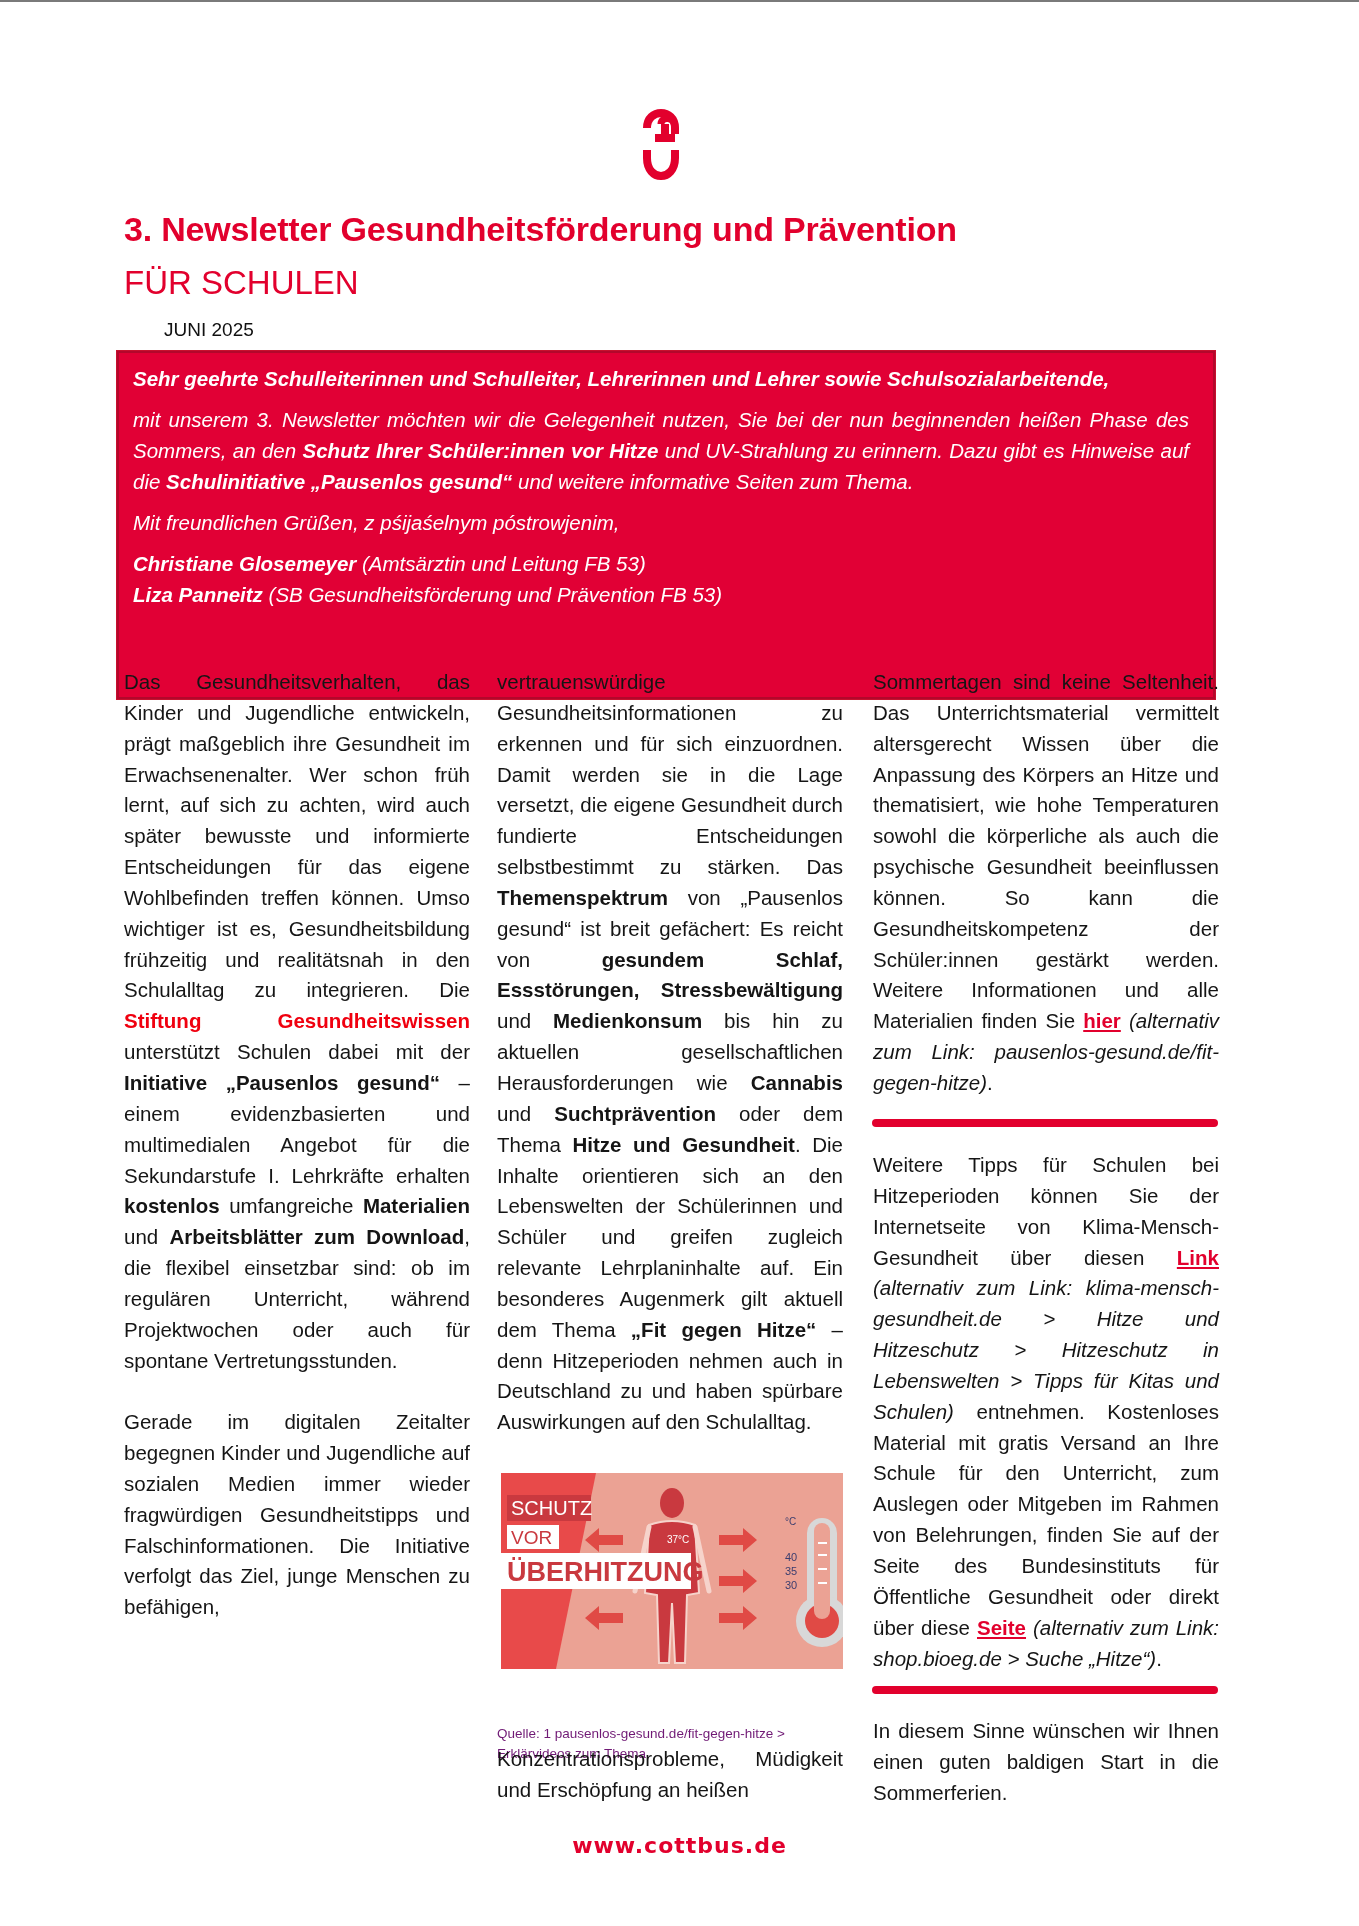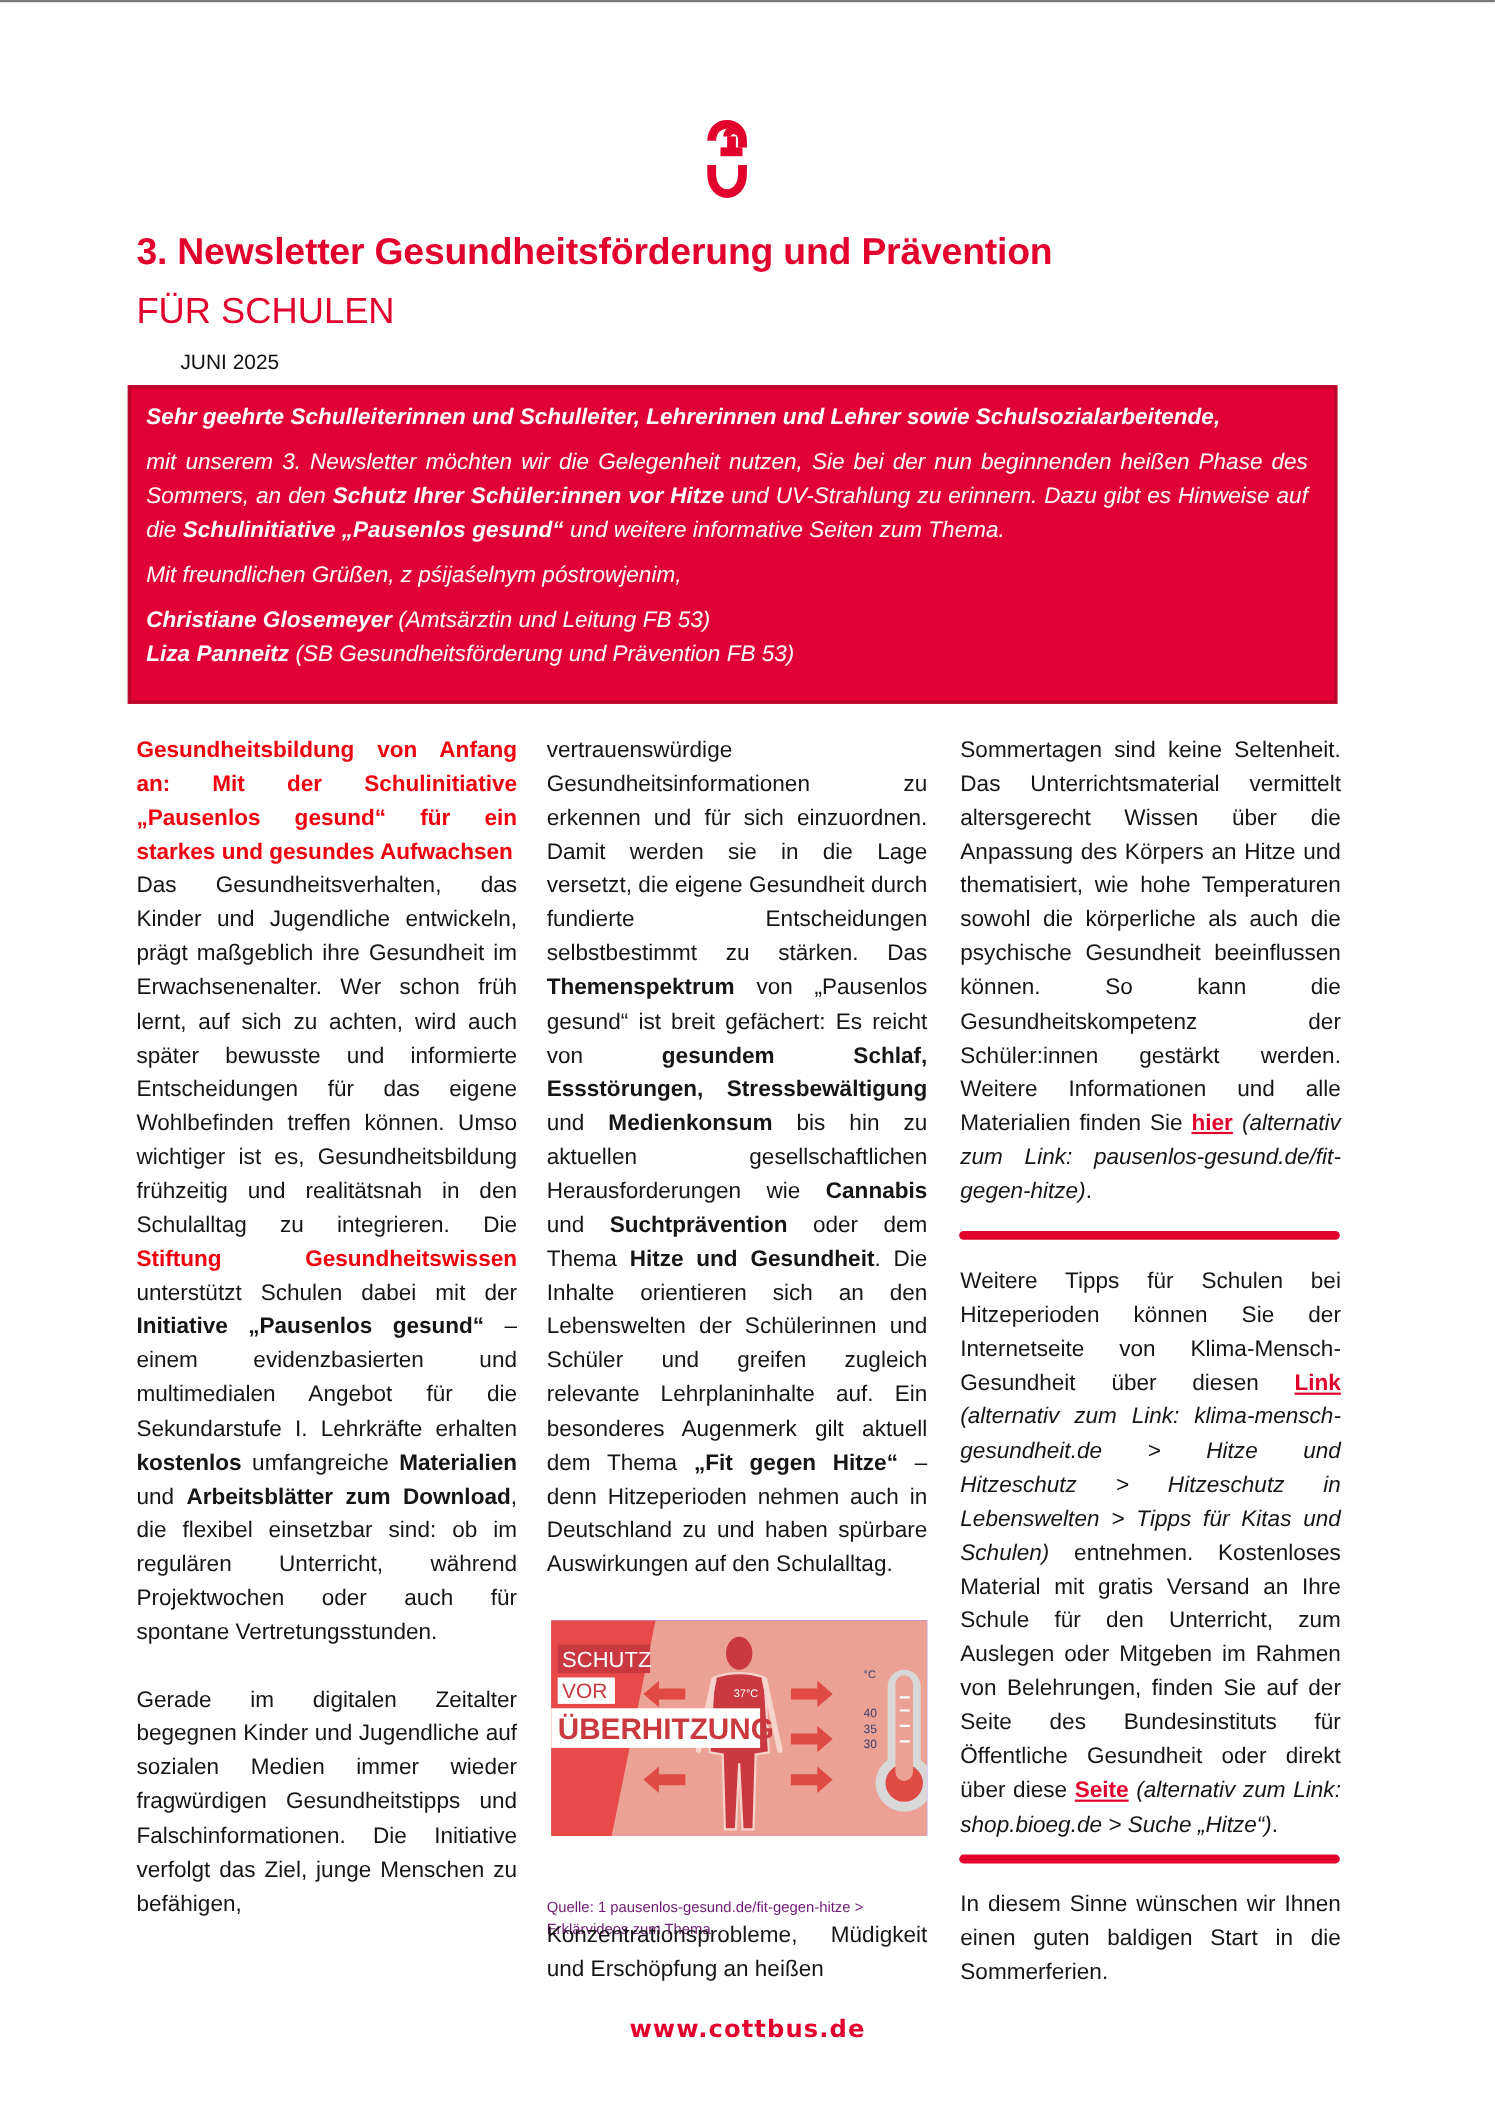--- a/index.html
+++ b/index.html
@@ -4,21 +4,21 @@
 <style>
   html, body { margin: 0; padding: 0; background: #ffffff; }
   body { width: 1359px; height: 1926px; position: relative; overflow: hidden;
          font-family: "Liberation Sans", "DejaVu Sans", sans-serif; color: #111; }
   .topline { position: absolute; left: 0; top: 0; width: 1359px; height: 2px; background: #7a7a7a; }
   .logo { position: absolute; left: 641px; top: 98px; width: 40px; height: 88px; }
   .title { position: absolute; left: 124px; top: 210px; font-size: 34px; font-weight: bold; color: #e2002d; white-space: nowrap; letter-spacing: -0.2px; }
   .subtitle { position: absolute; left: 124px; top: 264px; font-size: 33px; color: #e2002d; white-space: nowrap; }
   .date { position: absolute; left: 124px; top: 319px; font-size: 19px; color: #111; white-space: nowrap; margin-left: 40px; }
 
-  .intro-box { position: absolute; left: 117px; top: 351px; width: 1098px; height: 288px; box-sizing: border-box;
+  .intro-box { position: absolute; left: 117px; top: 351px; width: 1098px; height: 348px; box-sizing: border-box;
                background: #e10035; border: 2px solid #b3072b; box-shadow: 0 0 0 1px #c8102e; color: #fff;
                font-style: italic; font-size: 20.5px; padding: 10px 24px 0 14px; }
   .intro-box p { margin: 0; line-height: 31px; text-align: justify; }
   .intro-box .salutation { font-weight: bold; margin-bottom: 10px; }
   .intro-box .gap { margin-top: 10px; }
   .intro-box b { font-weight: bold; }
 
   .col { position: absolute; top: 667px; width: 346px; font-size: 20.5px; line-height: 30.85px; text-align: justify; color: #151515; }
   .col p { margin: 0; }
   .col1 { left: 124px; }
@@ -58,21 +58,20 @@
 
 <div class="intro-box">
   <p class="salutation">Sehr geehrte Schulleiterinnen und Schulleiter, Lehrerinnen und Lehrer sowie Schulsozialarbeitende,</p>
   <p><span>mit unserem 3. Newsletter möchten wir die Gelegenheit nutzen, Sie bei der nun beginnenden heißen Phase des Sommers, an den </span><b>Schutz Ihrer Schüler:innen vor Hitze</b><span> und UV-Strahlung zu erinnern. Dazu gibt es Hinweise auf die </span><b>Schulinitiative „Pausenlos gesund“</b><span> und weitere informative Seiten zum Thema.</span></p>
   <p class="gap">Mit freundlichen Grüßen, z pśijaśelnym póstrowjenim,</p>
   <p class="gap"><b>Christiane Glosemeyer</b><span> (Amtsärztin und Leitung FB 53)</span></p>
   <p><b>Liza Panneitz</b><span> (SB Gesundheitsförderung und Prävention FB 53)</span></p>
 </div>
 
 <div class="col col1">
-  <p class="heading-red">Gesundheitsbildung von Anfang an: Mit der Schulinitiative „Pausenlos gesund“ für ein starkes und gesundes Aufwachsen</p>
   <p><span>Das Gesundheitsverhalten, das Kinder und Jugendliche entwickeln, prägt maßgeblich ihre Gesundheit im Erwachsenenalter. Wer schon früh lernt, auf sich zu achten, wird auch später bewusste und informierte Entscheidungen für das eigene Wohlbefinden treffen können. Umso wichtiger ist es, Gesundheitsbildung frühzeitig und realitätsnah in den Schulalltag zu integrieren. Die </span><span class="red-text">Stiftung Gesundheitswissen</span><span> unterstützt Schulen dabei mit der </span><b>Initiative „Pausenlos gesund“</b><span> – einem evidenzbasierten und multimedialen Angebot für die Sekundarstufe I. Lehrkräfte erhalten </span><b>kostenlos</b><span> umfangreiche </span><b>Materialien</b><span> und </span><b>Arbeitsblätter zum Download</b><span>, die flexibel einsetzbar sind: ob im regulären Unterricht, während Projektwochen oder auch für spontane Vertretungsstunden.</span></p>
   <div class="spacer"></div>
   <p>Gerade im digitalen Zeitalter begegnen Kinder und Jugendliche auf sozialen Medien immer wieder fragwürdigen Gesundheitstipps und Falschinformationen. Die Initiative verfolgt das Ziel, junge Menschen zu befähigen,</p>
 </div>
 
 <div class="col col2">
   <p><span>vertrauenswürdige Gesundheitsinformationen zu erkennen und für sich einzuordnen. Damit werden sie in die Lage versetzt, die eigene Gesundheit durch fundierte Entscheidungen selbstbestimmt zu stärken. Das </span><b>Themenspektrum</b><span> von „Pausenlos gesund“ ist breit gefächert: Es reicht von </span><b>gesundem Schlaf, Essstörungen, Stressbewältigung</b><span> und </span><b>Medienkonsum</b><span> bis hin zu aktuellen gesellschaftlichen Herausforderungen wie </span><b>Cannabis</b><span> und </span><b>Suchtprävention</b><span>  oder dem Thema </span><b>Hitze und Gesundheit</b><span>. Die Inhalte orientieren sich an den Lebenswelten der Schülerinnen und Schüler und greifen zugleich relevante Lehrplaninhalte auf. Ein besonderes Augenmerk gilt aktuell dem Thema </span><b>„Fit gegen Hitze“</b><span> – denn Hitzeperioden nehmen auch in Deutschland zu und haben spürbare Auswirkungen auf den Schulalltag.</span></p>
 </div>
 
 <div class="illustration">

